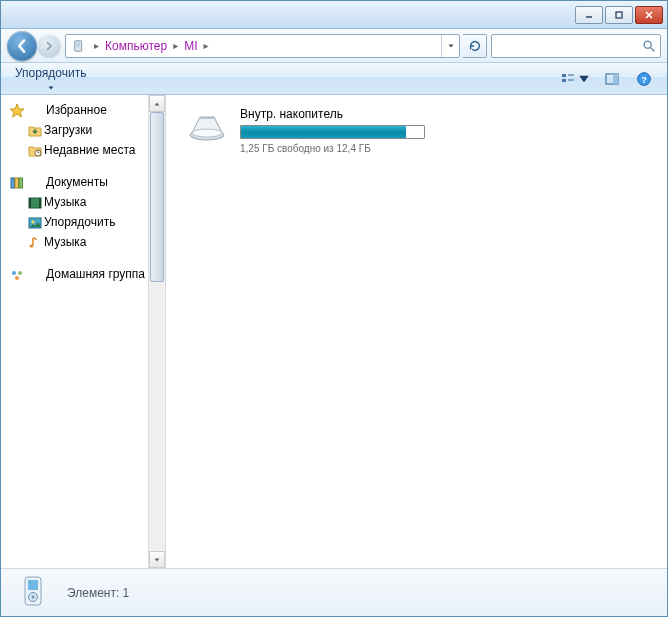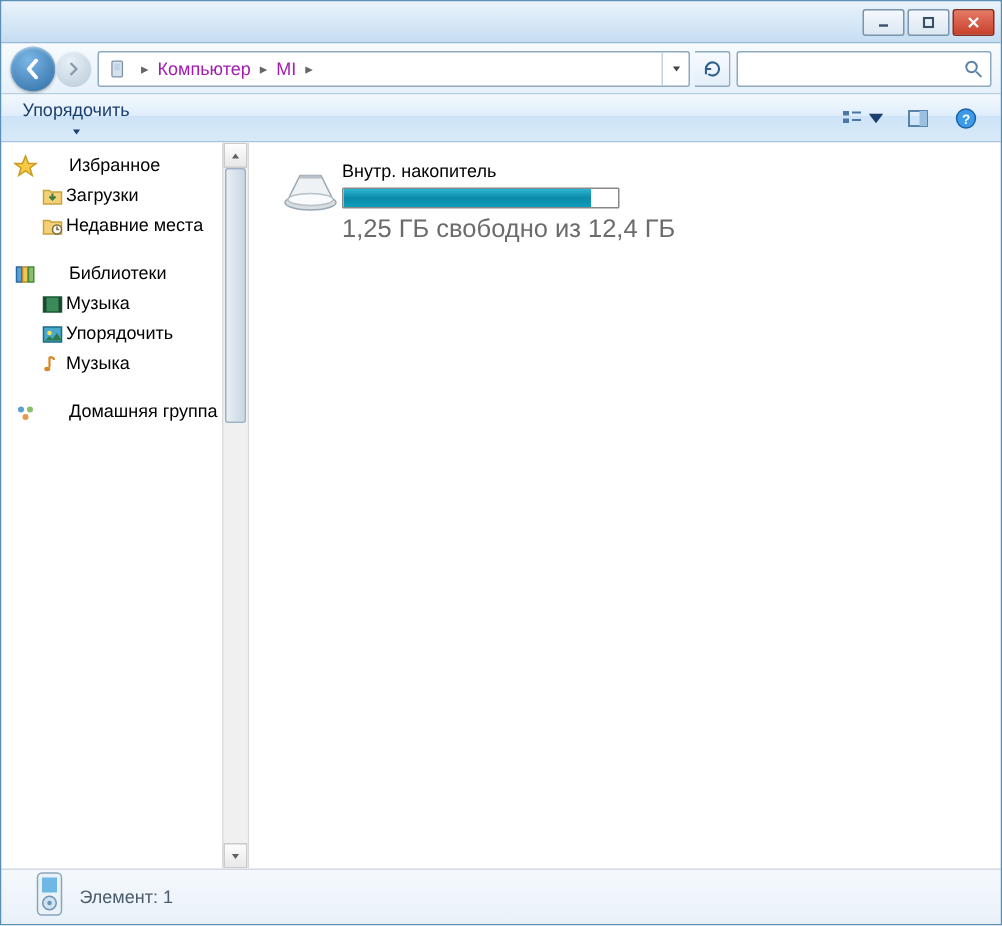--- a/index.html
+++ b/index.html
@@ -46,30 +46,30 @@
   .sb-thumb { position:absolute; left:1px; right:1px; top:0; height:170px; background:linear-gradient(to right,#e8eef4,#c9d7e4); border:1px solid #9bb2c8; border-radius:2px; cursor:pointer; }
   .sb-arrow.bot { position:absolute; bottom:0; left:0; right:0; }
   
   .tree-group { margin-bottom:12px; }
   .tree-hdr { display:flex; align-items:flex-start; gap:21px; padding:2px 4px; cursor:pointer; }
   .tree-hdr .ticon { width:16px; height:16px; display:flex; align-items:center; justify-content:center; }
   .tree-item { display:flex; gap:1px; padding:2px 4px 2px 22px; cursor:pointer; white-space:nowrap; }
   .tree-item .ticon { width:16px; height:16px; display:flex; align-items:center; justify-content:center; }
   
   .main { flex:1; padding:12px 20px; position:relative; }
-  .drive { display:flex; align-items:flex-start; }
+  .drive { display:flex; gap:12px; align-items:flex-start; }
   .drive-icon { width:42px; height:36px; display:flex; align-items:center; justify-content:center; }
   .drive-info { display:flex; flex-direction:column; gap:4px; min-width:190px; }
   .drive-name { color:#000; font-size:12px; }
   .capacity { width:185px; height:14px; border:1px solid #888; background:#fff; border-radius:1px; overflow:hidden; position:relative; }
   .capacity-fill { height:100%; background:linear-gradient(to bottom,#2ab6d4 0%, #0b8aa8 50%, #0f9dbd 100%); }
-  .drive-free { color:#6b6b6b; font-size:17px; }
-  
-  
-  .statusbar { height:37px; border-top:1px solid #cfd9e3; background:linear-gradient(to bottom,#f5f9fd,#e9f1f9); display:flex; align-items:center; padding:0 12px; }
+  .drive-free { color:#6b6b6b; font-size:10px; }
+  
+  
+  .statusbar { height:48px; border-top:1px solid #cfd9e3; background:linear-gradient(to bottom,#f5f9fd,#e9f1f9); display:flex; align-items:center; padding:0 12px; gap:14px; }
   .status-icon { width:40px; height:40px; display:flex; align-items:center; justify-content:center; }
   .status-text { color:#4a5b6c; font-size:12px; }
 
   
   .star { fill:#f7c945; stroke:#c99a1e; stroke-width:1; }
   .folder-g { fill:#f3d078; stroke:#c9a23d; }
 </style>
 </head>
 <body>
 
@@ -208,21 +208,21 @@
 
       <div class="tree-group">
         <div class="tree-hdr">
           <span class="ticon">
               <svg width="16" height="16" viewBox="0 0 16 16">
                 <rect x="2" y="3" width="3.5" height="10" fill="#5aa0d8" stroke="#2a6a9a"></rect>
                 <rect x="6" y="3" width="3.5" height="10" fill="#f2c557" stroke="#b88a2a"></rect>
                 <rect x="10" y="3" width="3.5" height="10" fill="#8ac06a" stroke="#4a8a3a"></rect>
               </svg>
             </span>
-          <span>Библиотеки</span>
+          <span>Документы</span>
         </div>
         <div class="tree-item">
           <span class="ticon">
               <svg width="16" height="16" viewBox="0 0 16 16">
                 <rect x="2" y="3" width="12" height="10" fill="#3a8a5a" stroke="#1a5a3a"></rect>
                 <rect x="2" y="3" width="2" height="10" fill="#1a4a2a"></rect>
                 <rect x="12" y="3" width="2" height="10" fill="#1a4a2a"></rect>
               </svg>
             </span>
           <span>Музыка</span>

